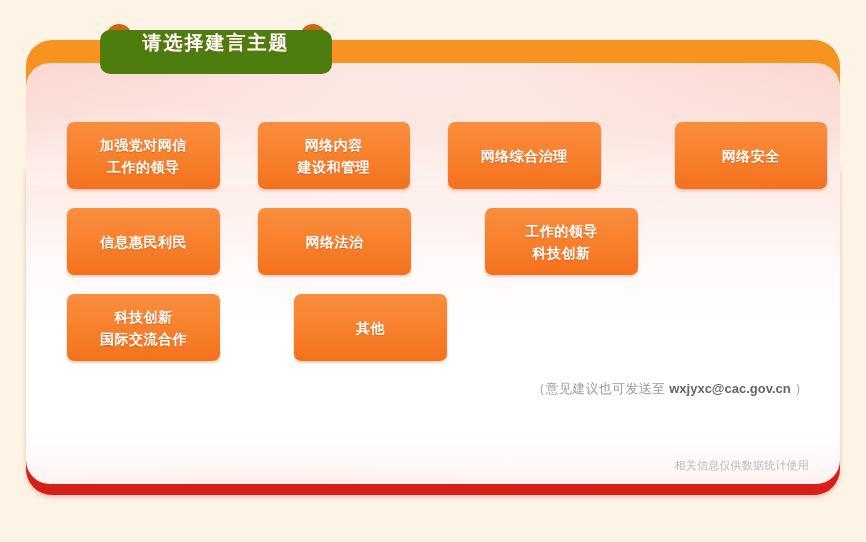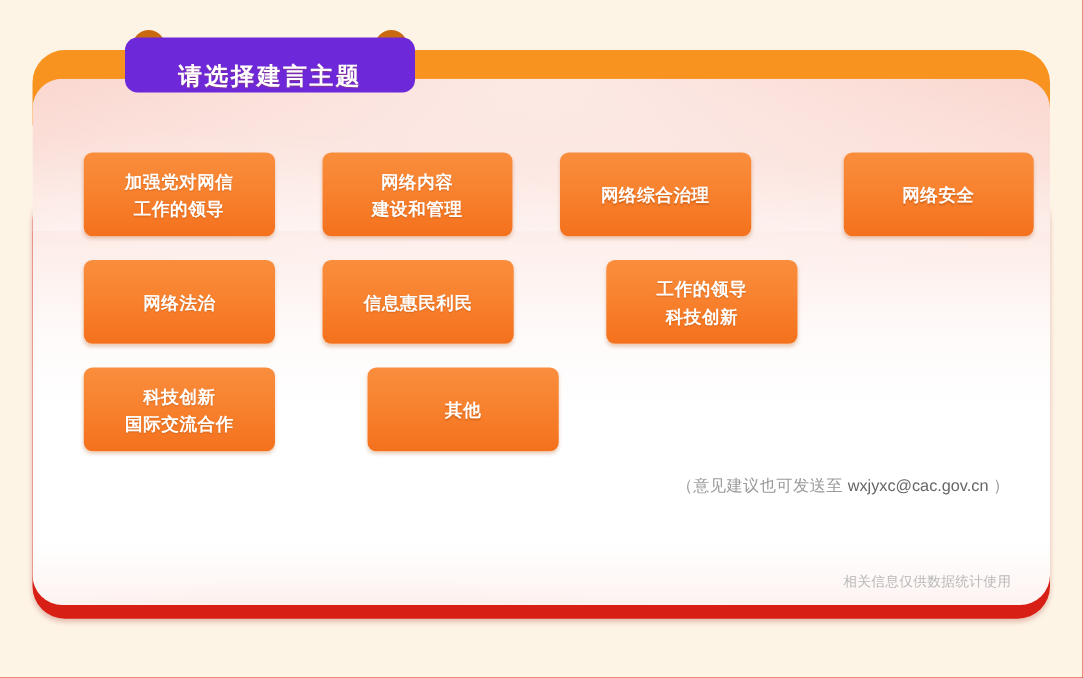--- a/index.html
+++ b/index.html
@@ -108,24 +108,24 @@
     background: #c96a10;
     border-radius: 13px 13px 0 0;
   }
   .ribbon .fold-l { left: 6px; }
   .ribbon .fold-r { right: 6px; }
   .ribbon .body {
     position: absolute;
     left: 0; top: 6px;
     width: 232px;
     height: 44px;
-    background: #6d28d9;
+    background: #4d7c0f;
     border-radius: 10px;
     display: flex;
-    align-items: flex-end;
+    align-items: flex-start;
     justify-content: center;
   }
   .ribbon .label {
     color: #ffffff;
     font-size: 19px;
     font-weight: bold;
     letter-spacing: 2px;
     text-shadow: 0 1px 1px rgba(190,90,0,.35);
     white-space: nowrap;
   }
@@ -171,21 +171,21 @@
     position: absolute;
     right: 32px;
     top: 317px;
     font-size: 13px;
     color: #9a9a9a;
     letter-spacing: .3px;
     white-space: nowrap;
   }
   .email-note .addr {
     color: #666666;
-    font-weight: normal;
+    font-weight: bold;
     letter-spacing: 0;
   }
 
   
   .fine-print {
     position: absolute;
     right: 31px;
     top: 395px;
     font-size: 11px;
     color: #b9b9b9;
@@ -220,24 +220,24 @@
         <button class="topic-btn">
           <span>网络综合治理</span>
         </button>
         <button class="topic-btn">
           <span>网络安全</span>
         </button>
       </div>
 
       <div class="grid-row">
         <button class="topic-btn">
+          <span>信息惠民利民</span>
+        </button>
+        <button class="topic-btn">
           <span>网络法治</span>
-        </button>
-        <button class="topic-btn">
-          <span>信息惠民利民</span>
         </button>
         <button class="topic-btn">
           <span>工作的领导</span>
           <span>科技创新</span>
         </button>
       </div>
 
       <div class="grid-row">
         <button class="topic-btn">
           <span>科技创新</span>

